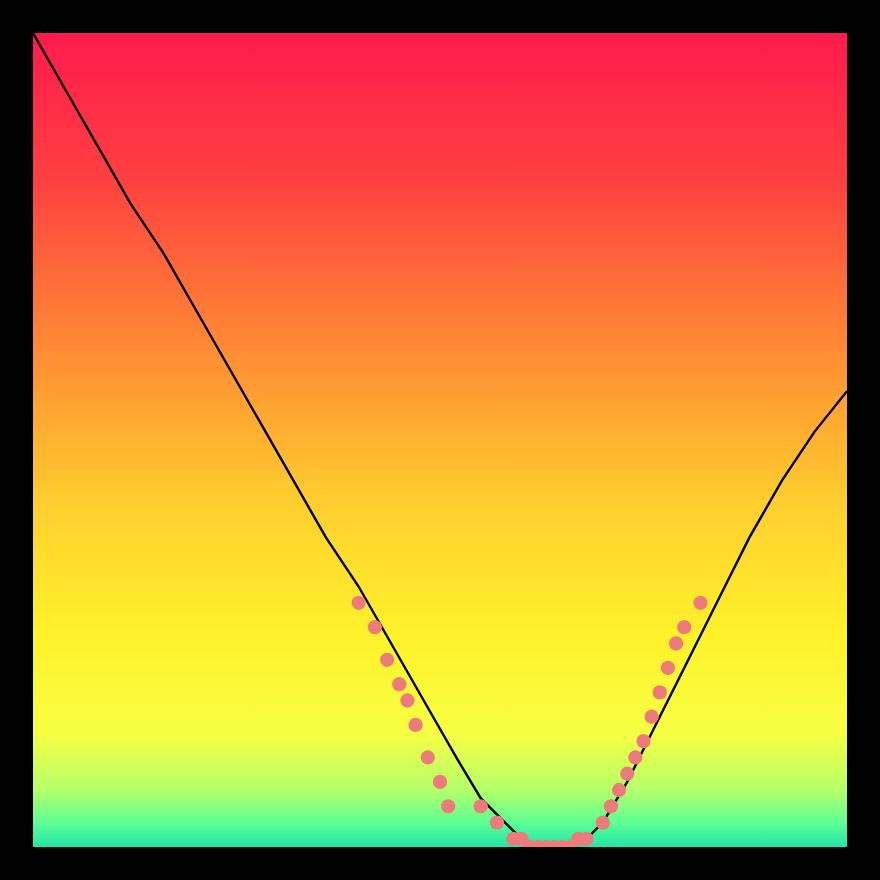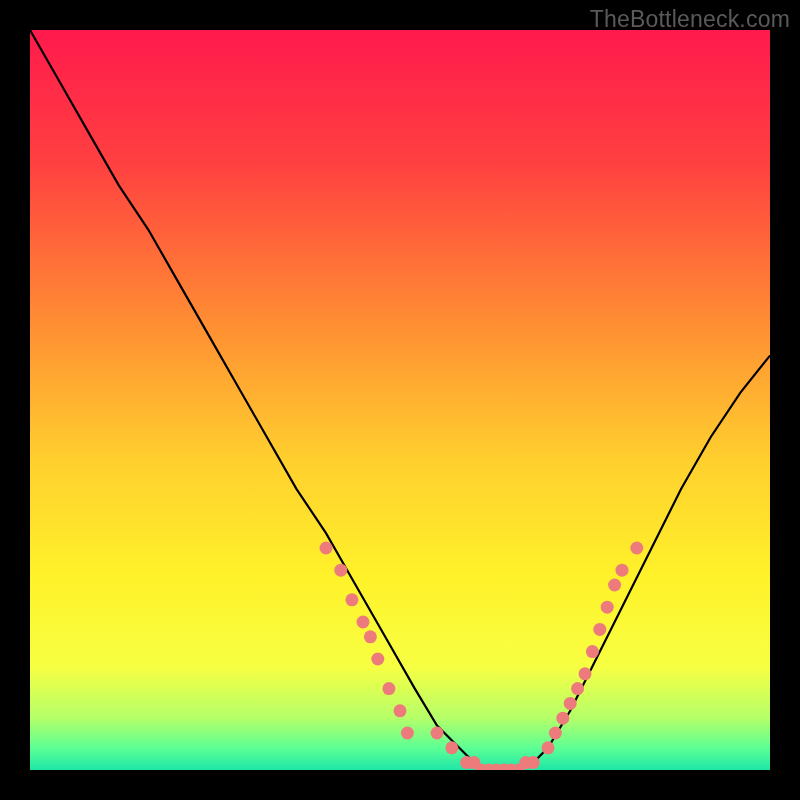--- a/index.html
+++ b/index.html
@@ -27,21 +27,20 @@
     top: 30px;
     width: 740px;
     height: 740px;
   }
   .plot svg { display: block; }
 </style>
 </head>
 <body>
 
 <div class="frame">
-  <div class="watermark">TheBottleneck.com</div>
   <div class="plot">
     <svg viewBox="0 0 740 740" width="740" height="740">
       <defs>
         <linearGradient id="bg-grad" x1="0" y1="0" x2="0" y2="1">
             <stop offset="0.0%" stop-color="#ff1a4d"></stop>
             <stop offset="18.0%" stop-color="#ff4040"></stop>
             <stop offset="40.0%" stop-color="#ff8f33"></stop>
             <stop offset="58.0%" stop-color="#ffcf2e"></stop>
             <stop offset="74.0%" stop-color="#fff22a"></stop>
             <stop offset="86.0%" stop-color="#f7ff42"></stop>

